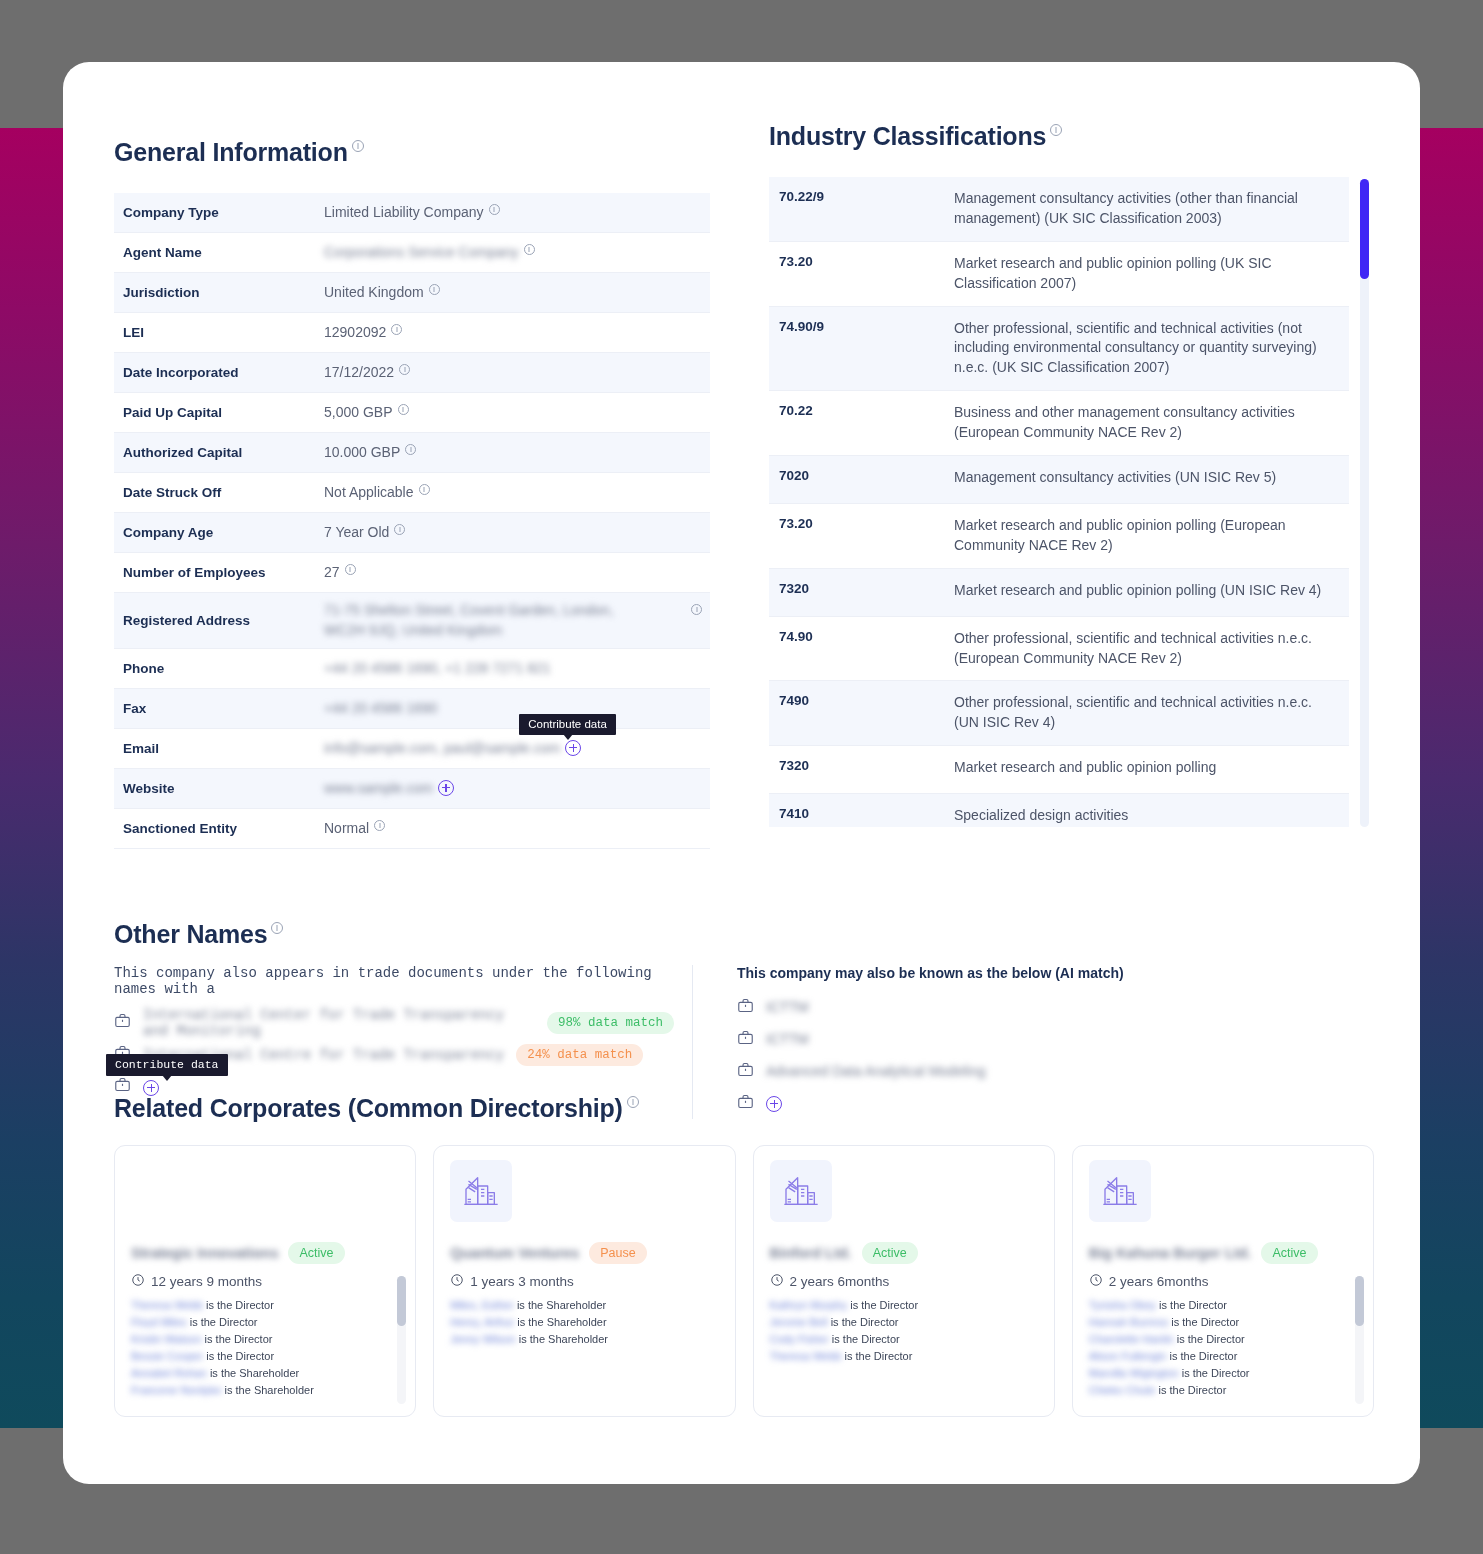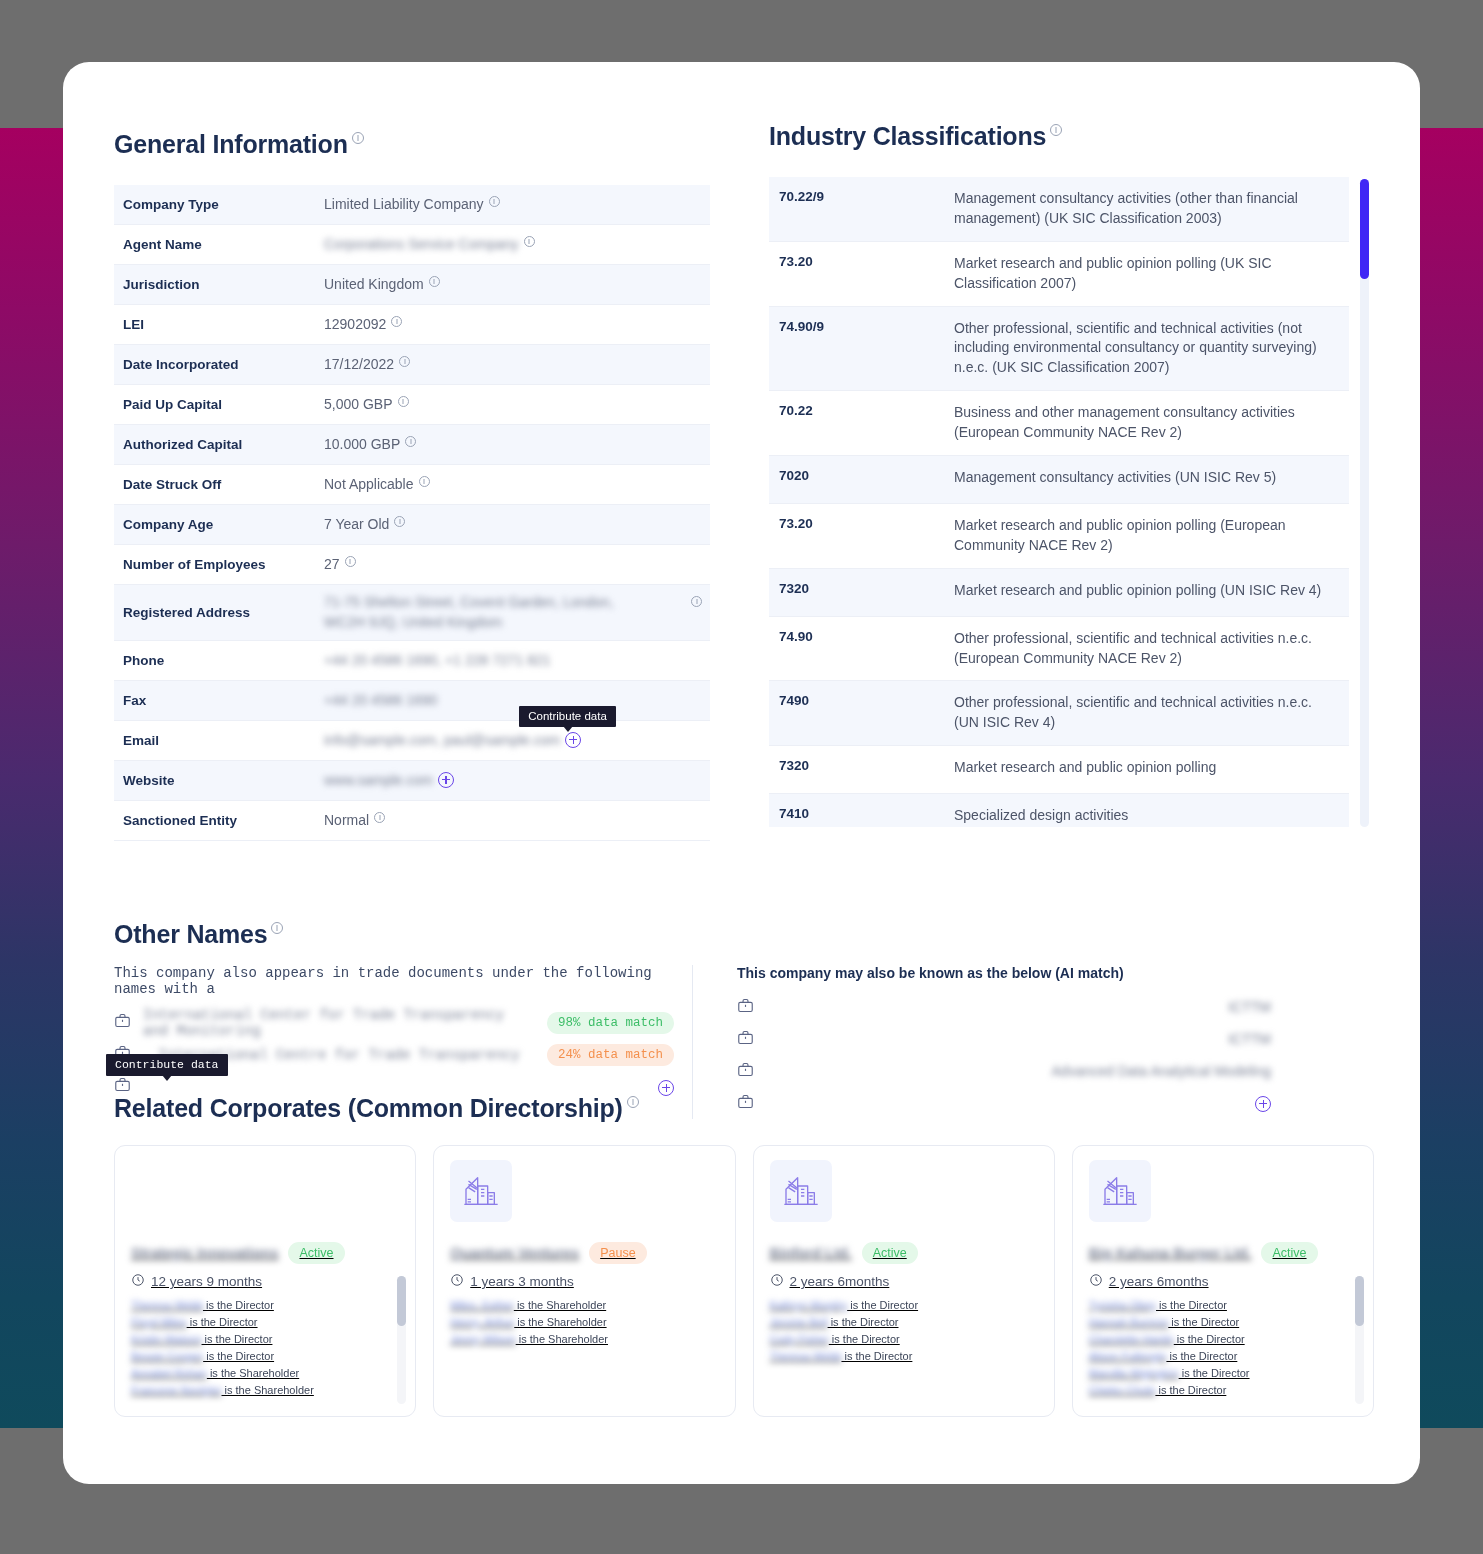--- a/index.html
+++ b/index.html
@@ -57,21 +57,21 @@
     position: absolute;
     left: 50%; top: 2px;
     width: 1px; height: 6px;
     background: #9aa3b5;
     transform: translateX(-50%);
   }
   .iq.sm { width: 11px; height: 11px; }
   .iq.sm::after { top: 2px; height: 5px; }
 
   
-  #general-info { position: absolute; left: 51px; top: 68px; width: 596px; }
+  #general-info { position: absolute; left: 51px; top: 76px; width: 596px; }
   #gi-table { width: 596px; margin-top: 26px; }
   .gi-row {
     display: flex;
     align-items: center;
     min-height: 40px;
     border-bottom: 1px solid #eceff6;
     padding: 4px 0;
   }
   .gi-row.alt { background: #f4f7fd; }
   .gi-label {
@@ -198,21 +198,20 @@
     font-size: 14px;
     color: #3d4a66;
     margin-bottom: 10px;
   }
   .on-intro.bold { font-weight: bold; color: #1c2e53; }
   .on-item {
     display: flex;
     align-items: center;
     gap: 12px;
     height: 32px;
-    justify-content: space-between;
   }
   .badge {
     font-size: 12.5px;
     padding: 4px 11px;
     border-radius: 12px;
     font-weight: normal;
     white-space: nowrap;
   }
   .badge.green { background: #e4f8e9; color: #3cbd67; }
   .badge.orange { background: #fdeadf; color: #f4904d; }
@@ -225,21 +224,20 @@
   .rc-grid { display: flex; gap: 17px; margin-top: 22px; }
   .rc-card {
     width: 347px;
     height: 272px;
     border: 1px solid #e7eaf2;
     border-radius: 11px;
     padding: 14px 14px 10px 16px;
     position: relative;
     background: #fff;
     overflow: hidden;
-    text-decoration: underline;
   }
   .rc-icon-box {
     width: 62px; height: 62px;
     background: #f1f4fd;
     border-radius: 7px;
     display: flex;
     align-items: center;
     justify-content: center;
     margin-bottom: 20px;
   }

